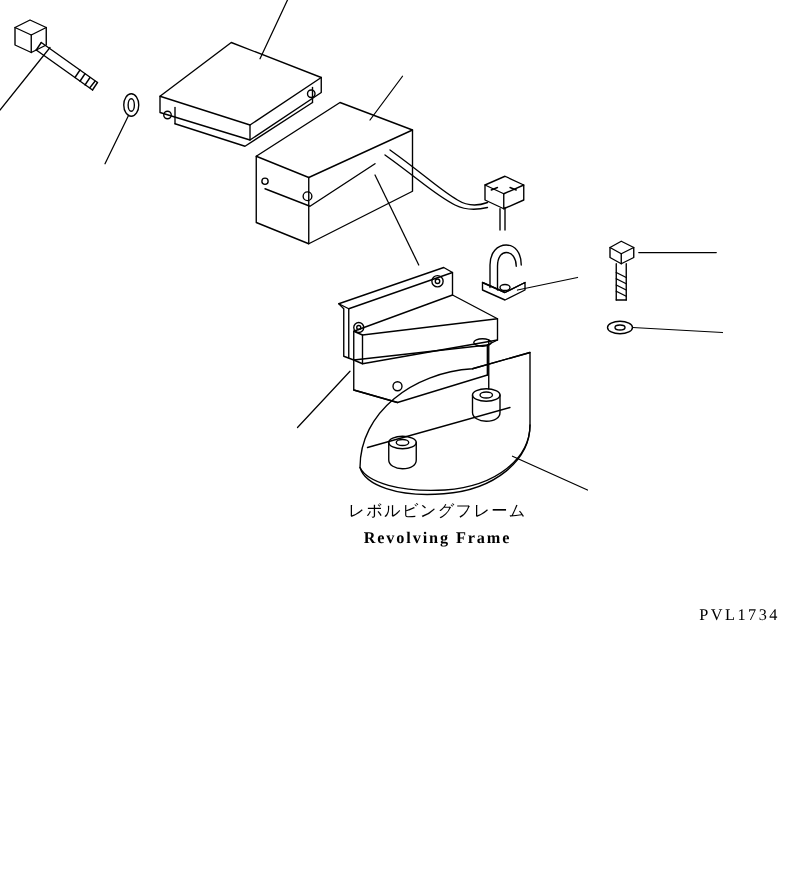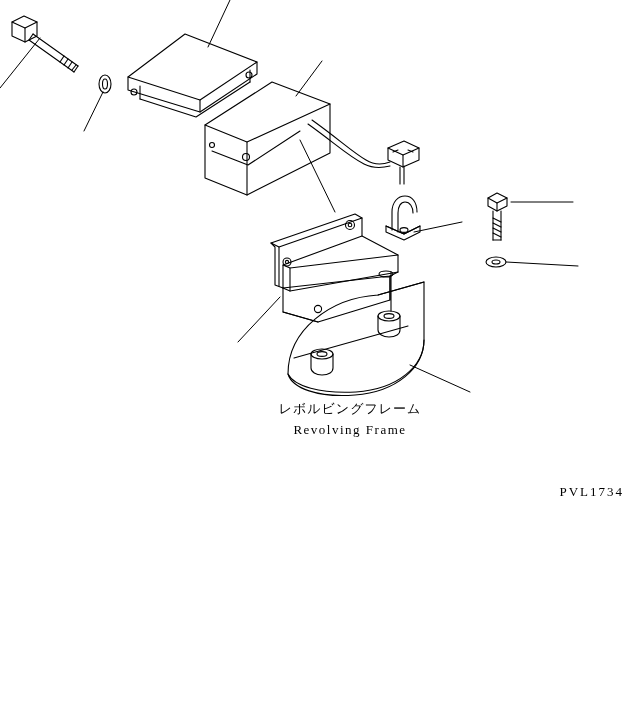--- a/index.html
+++ b/index.html
@@ -32,21 +32,21 @@
     font-family: "DejaVu Sans", sans-serif;
     font-size: 13px;
     letter-spacing: 1px;
     color: #000;
   }
   .caption-en {
     top: 422px;
     font-family: "Liberation Serif", serif;
     font-size: 13px;
     letter-spacing: 1.5px;
-    font-weight: normal;
+    font-weight: bold;
     color: #000;
   }
   .partcode {
     position: absolute;
     right: 12px;
     bottom: 8px;
     font-family: "Liberation Serif", serif;
     font-size: 13px;
     font-weight: normal;
     letter-spacing: 2px;

